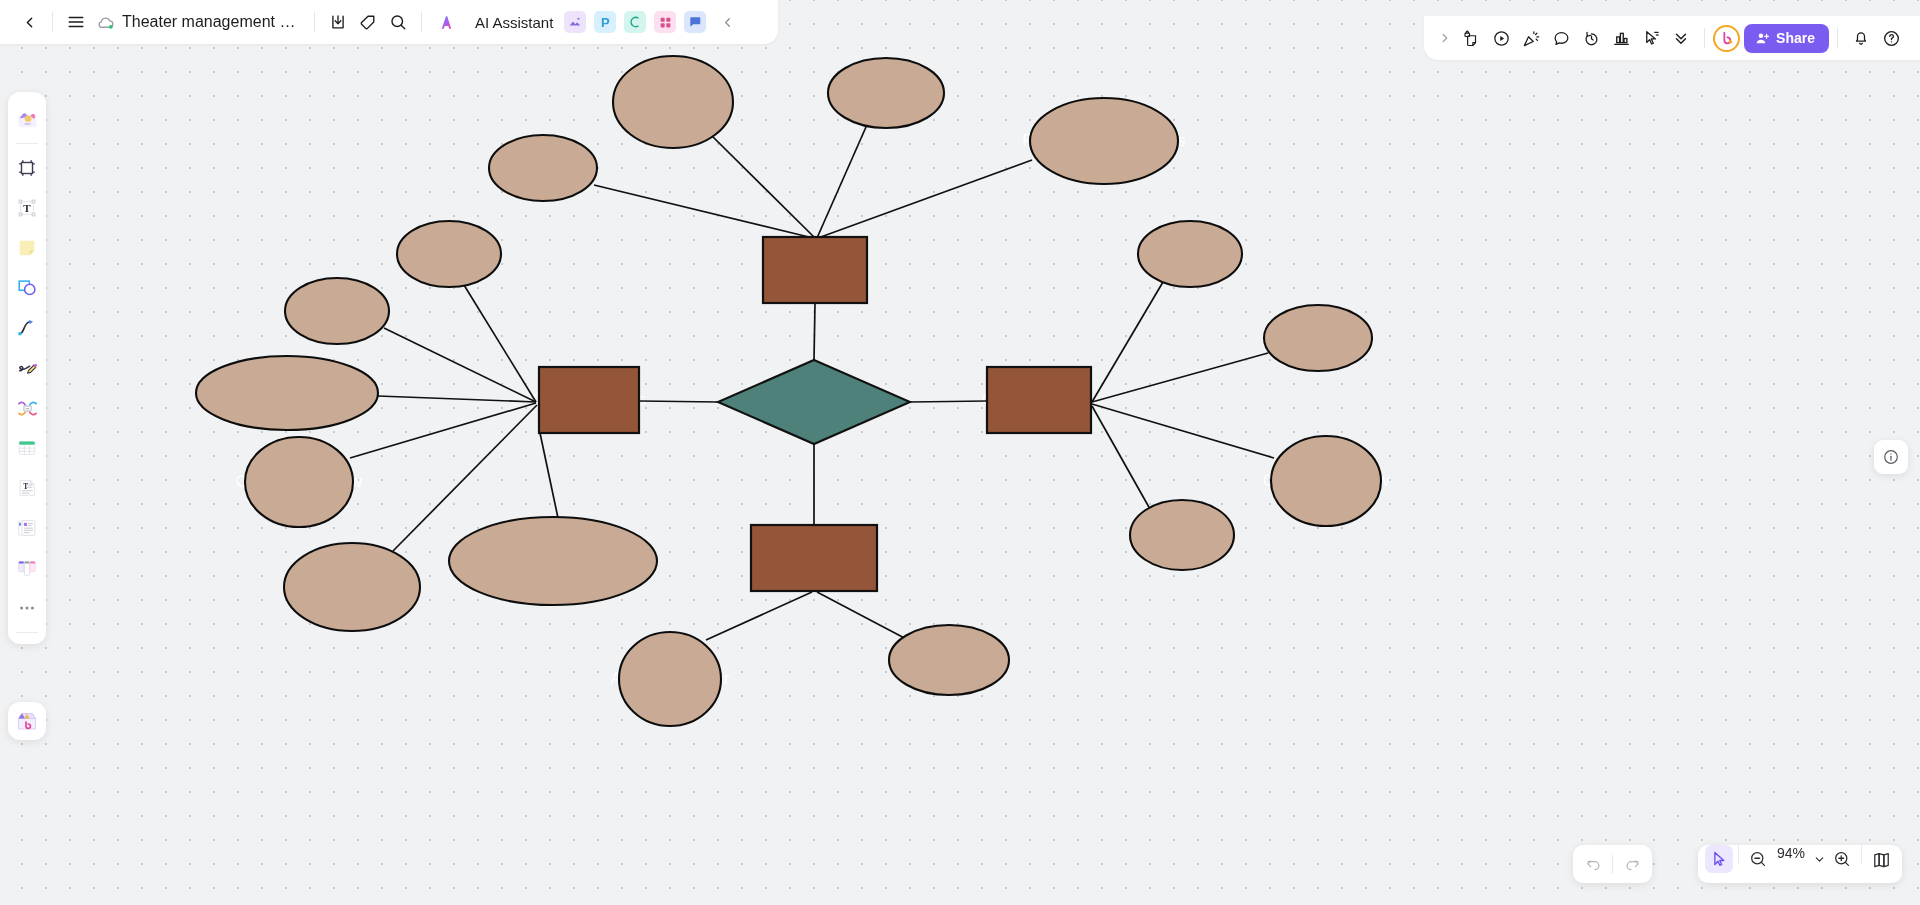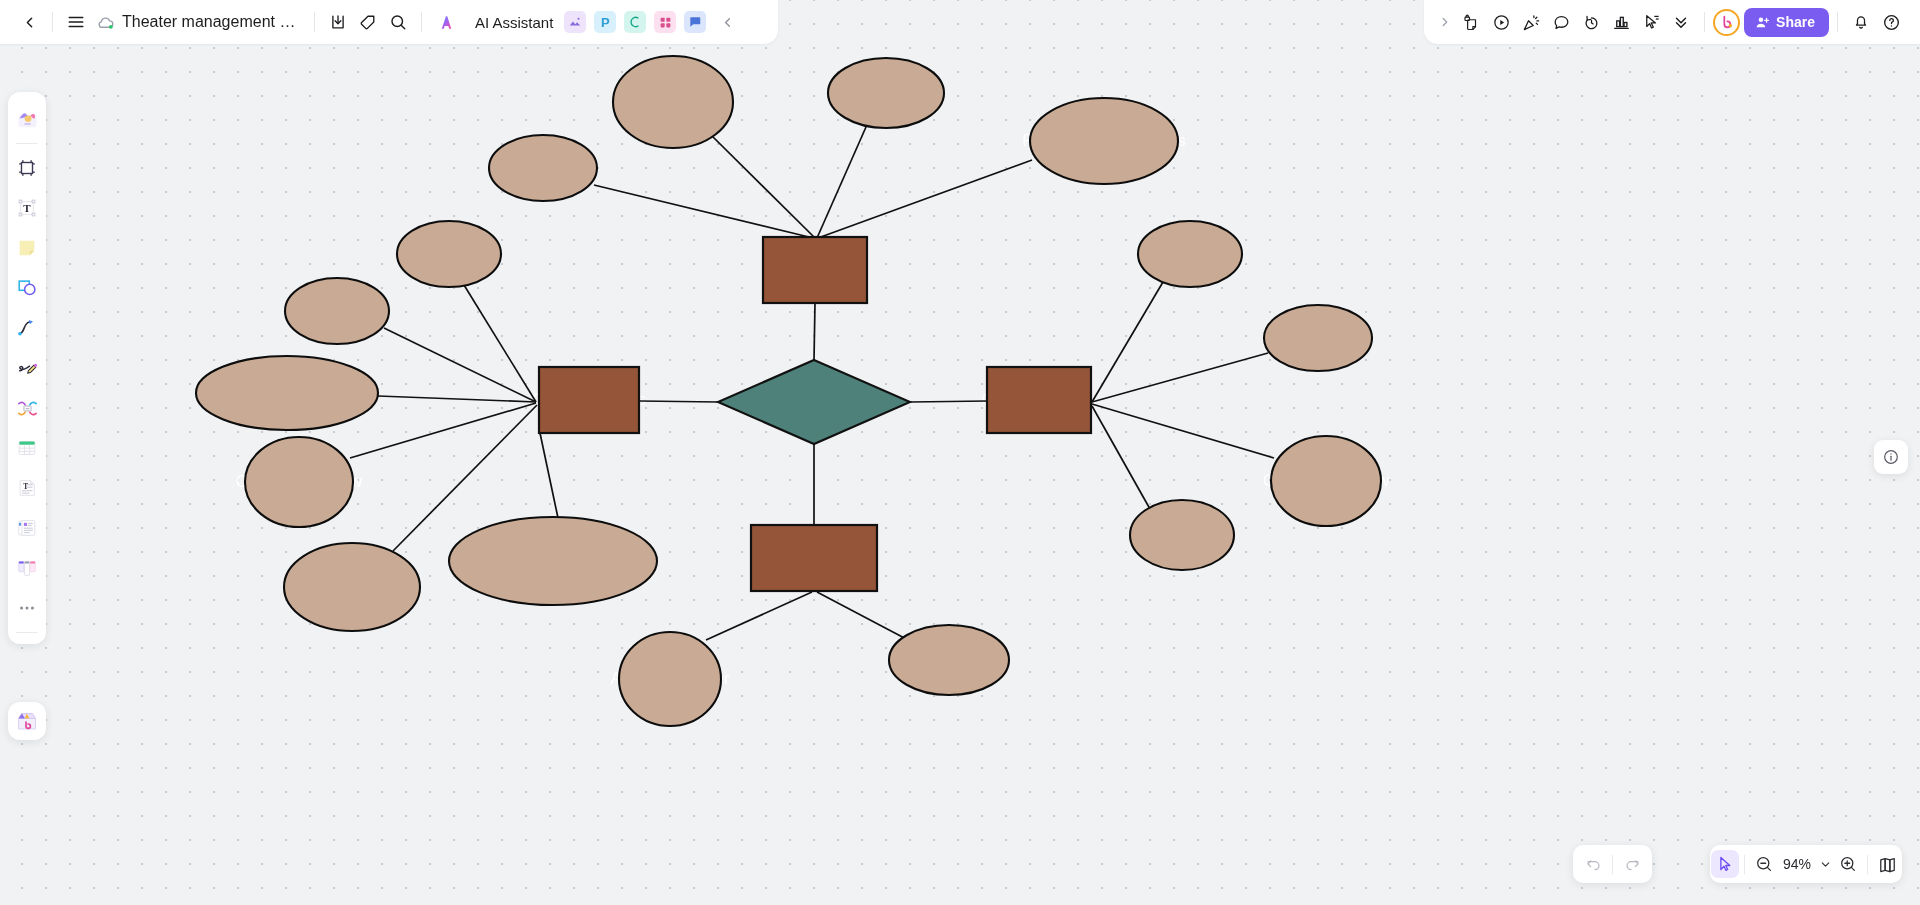--- a/index.html
+++ b/index.html
@@ -25,21 +25,21 @@
     position: absolute; top: 0; left: 0;
     height: 44px; width: 778px;
     background: #fff;
     border-bottom-right-radius: 14px;
     display: flex; align-items: center;
     padding: 0 10px 0 14px;
     box-shadow: 0 1px 3px rgba(0,0,0,.05);
     z-index: 40;
   }
   .topbar-right {
-    position: absolute; top: 0; right: 0;
+    position: absolute; top: 16px; right: 0;
     height: 44px;
     background: #fff;
     border-bottom-left-radius: 14px;
     display: flex; align-items: center;
     padding: 0 14px 0 10px;
     box-shadow: 0 1px 3px rgba(0,0,0,.05);
     z-index: 40;
   }
   .tb-btn {
     width: 30px; height: 30px;
@@ -120,21 +120,21 @@
   .undo-group {
     position: absolute; right: 268px; bottom: 22px;
     height: 38px; background: #fff; border-radius: 10px;
     box-shadow: 0 2px 10px rgba(0,0,0,.09);
     display: flex; align-items: center; padding: 0 6px; z-index: 30;
   }
   .zoom-group {
     position: absolute; right: 18px; bottom: 22px;
     height: 38px; background: #fff; border-radius: 10px;
     box-shadow: 0 2px 10px rgba(0,0,0,.09);
-    display: flex; align-items: center; padding: 0 1px; z-index: 30;
+    display: flex; padding: 0 7px; z-index: 30;
   }
   .zc-btn {
     width: 28px; height: 28px; border-radius: 7px;
     display: flex; align-items: center; justify-content: center;
     cursor: pointer; color: #2c2c31; flex:none;
   }
   .zc-btn.active { background: #ece7fe; color: #6d4df2; }
   .zoom-label {
     font-size: 14px; color: #2c2c31; min-width: 38px;
     text-align: center; cursor: pointer; user-select: none;

